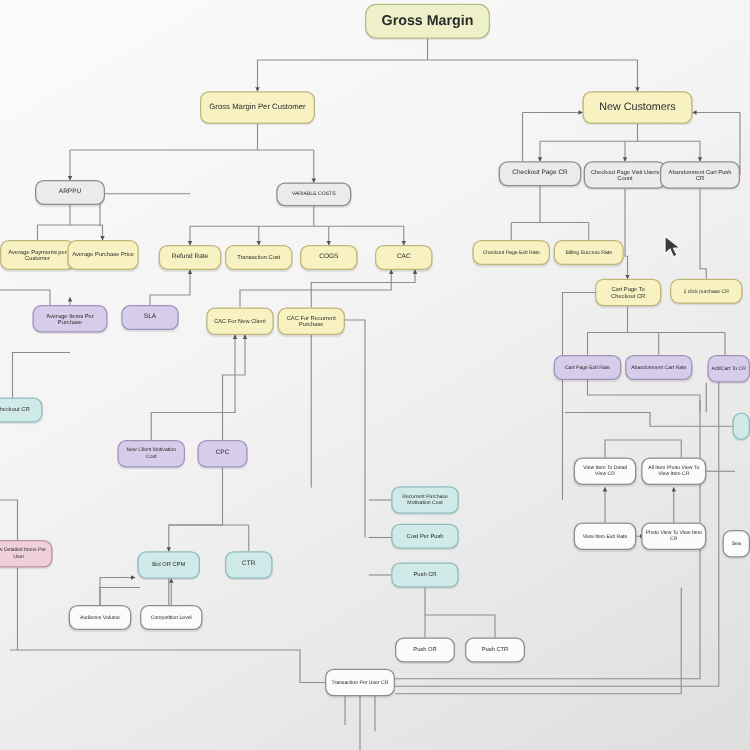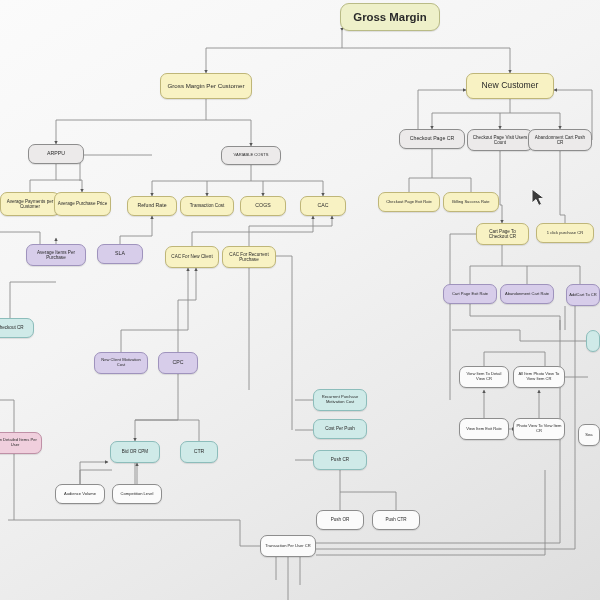--- a/index.html
+++ b/index.html
@@ -25,21 +25,21 @@
   .t-grey{background:#eceaea;border-color:#8d8d8d;}
   .t-purple{background:#d7cdea;border-color:#9f93bd;}
   .t-teal{background:#cfeae8;border-color:#8cbdbb;}
   .t-pink{background:#f0cfdd;border-color:#bf90a6;}
   .t-white{background:#fbfbfb;border-color:#8d8d8d;}
   .fs4{font-size:4.1px;}
   .fs45{font-size:4.6px;}
   .fs5{font-size:5.2px;}
   .fs6{font-size:6.2px;}
   .fs8{font-size:8.6px;}
-  .fs11{font-size:11.4px;margin-left:48px;}
+  .fs11{font-size:11.4px;}
   #cursor{position:absolute;pointer-events:none;}
 </style>
 </head>
 <body>
 
 <div id="canvas">
 
   <svg id="wires" viewBox="0 0 600 600">
     <defs>
       <marker id="ah" markerWidth="5" markerHeight="5" refX="3.6" refY="2" orient="auto">
@@ -145,21 +145,21 @@
   </svg>
 
   <div id="nodes">
       <div class="node t-root fs11" style="left: 292px; top: 3px; width: 100px; height: 28px;">
         <span>Gross Margin</span>
       </div>
       <div class="node t-yellow fs6" style="left: 160px; top: 73px; width: 92px; height: 26px;">
         <span>Gross Margin Per Customer</span>
       </div>
       <div class="node t-yellow fs8" style="left: 466px; top: 73px; width: 88px; height: 26px;">
-        <span>New Customer</span>
+        <span>New Customers</span>
       </div>
       <div class="node t-grey fs5" style="left: 28px; top: 144px; width: 56px; height: 20px;">
         <span>ARPPU</span>
       </div>
       <div class="node t-grey fs4" style="left: 221px; top: 146px; width: 60px; height: 19px;">
         <span>VARIABLE COSTS</span>
       </div>
       <div class="node t-grey fs5" style="left: 399px; top: 129px; width: 66px; height: 20px;">
         <span>Checkout Page CR</span>
       </div>

